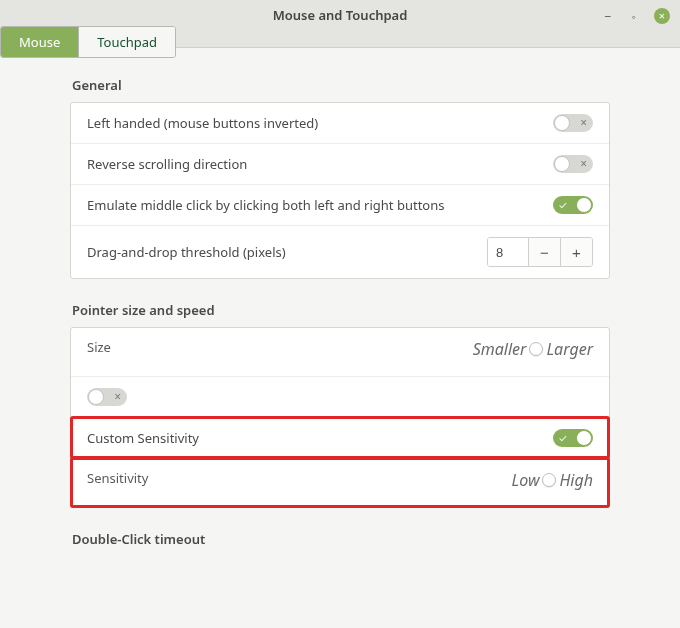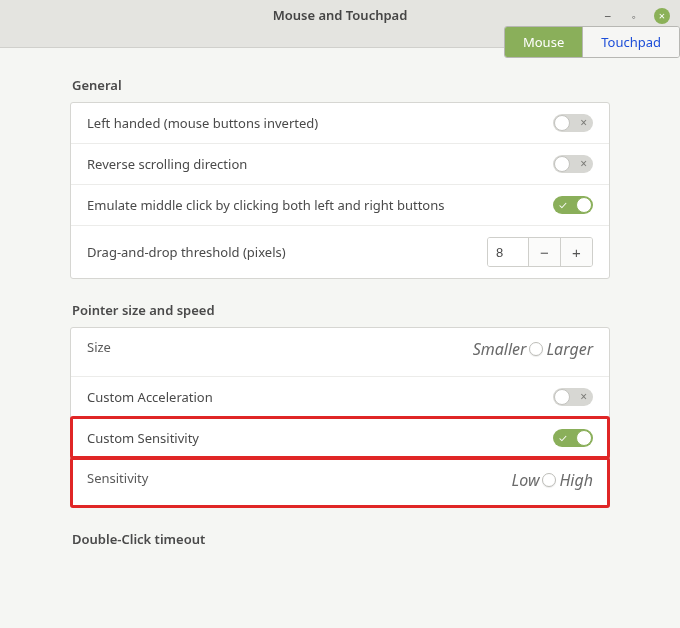--- a/index.html
+++ b/index.html
@@ -37,34 +37,34 @@
   }
   .tb-close {
     width: 16px; height: 16px; border-radius: 50%;
     background: #8bb158;
     color: #fff; font-size: 11px; line-height: 16px;
     display: flex; align-items: center; justify-content: center;
   }
   .tab-row {
     position: absolute;
     left: 0; right: 0; top: 26px;
-    display: flex; justify-content: flex-end;
+    display: flex; justify-content: flex-start;
   }
   .tab-group {
     display: flex;
     border: 1px solid #b7b7b3;
     border-radius: 3px;
     overflow: hidden;
     background: #f6f6f4;
   }
   .tab {
     padding: 6px 18px;
     font-size: 13px;
     background: #f6f6f4;
-    color: #1d4ed8;
+    color: #14532d;
     cursor: pointer;
   }
   .tab.active {
     background: #8aaf5a;
     color: #fff;
   }
   .tab + .tab { border-left: 1px solid #b7b7b3; }
 
   .content {
     padding: 18px 70px 0 70px;
@@ -221,21 +221,20 @@
         <span class="slider-min">Smaller</span>
         <div class="slider">
           <div class="slider-track"></div>
             <div class="slider-fill" style="width: 38%;"></div>
             <div class="slider-thumb" style="left: 38%;"></div>
         </div>
         <span class="slider-max">Larger</span>
       </div>
     </div>
     <div class="row">
-      <span class="row-label">Custom Acceleration</span>
       <div class="toggle off">
           <div class="knob"></div>
         </div>
     </div>
     <div class="row highlight">
       <span class="row-label">Custom Sensitivity</span>
       <div class="toggle on">
           <div class="knob"></div>
         </div>
     </div>

